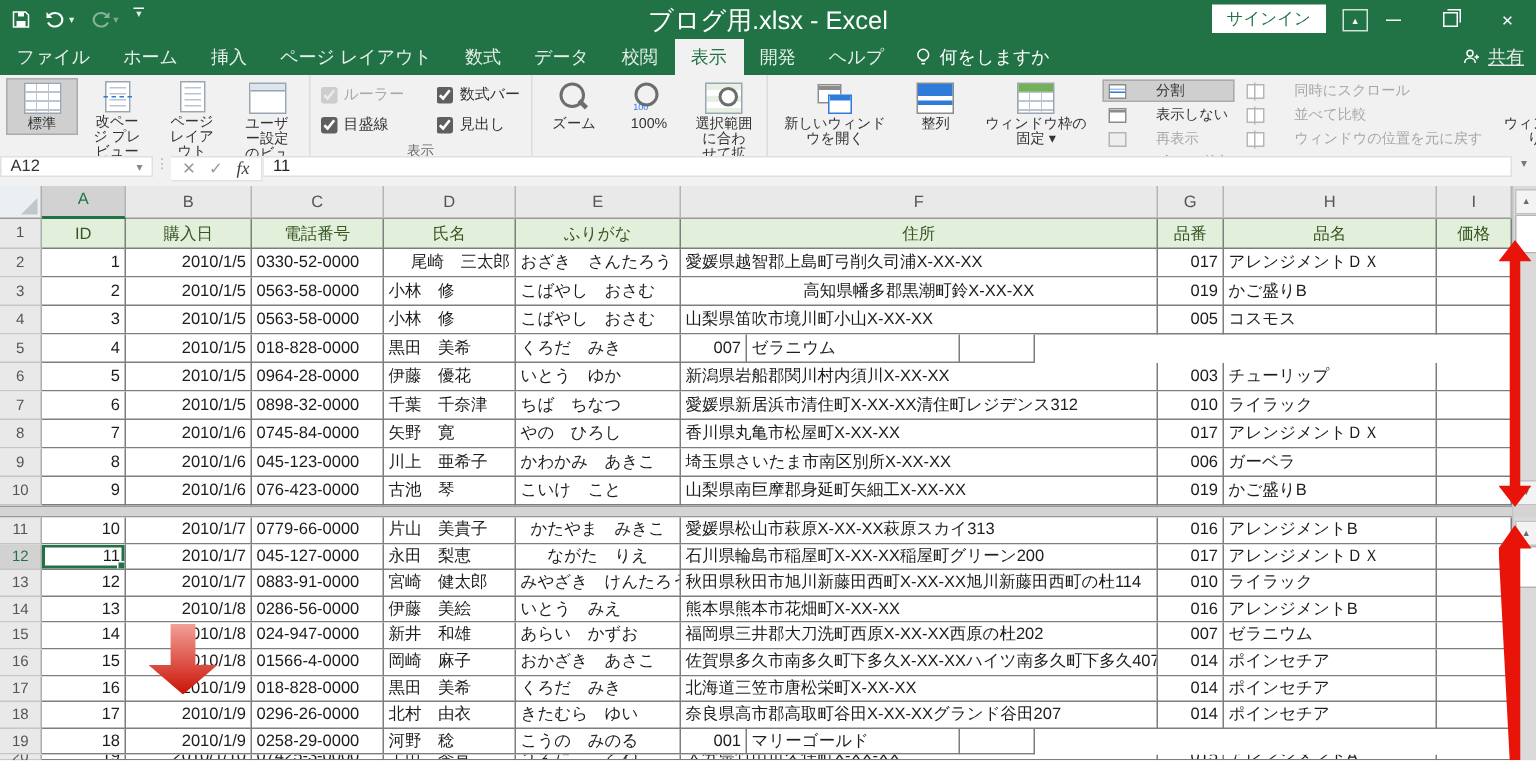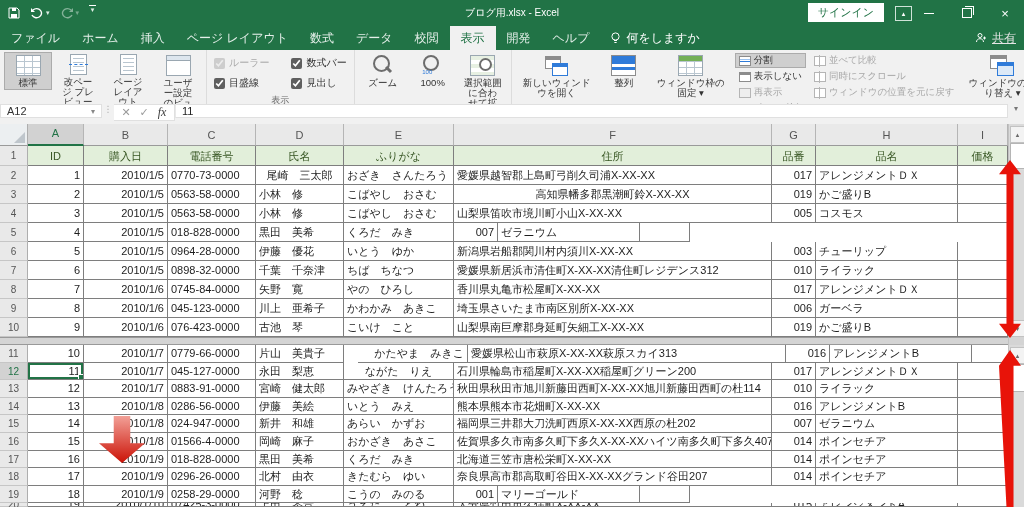--- a/index.html
+++ b/index.html
@@ -6,21 +6,21 @@
   body{font-family:"Liberation Sans","DejaVu Sans",sans-serif;-webkit-font-smoothing:antialiased;}
   #app{position:relative;width:1024px;height:507px;overflow:hidden;background:#f1f1f1;font-size:11px;color:#262626;}
 
   
   .titlebar{position:absolute;left:0;top:0;width:1024px;height:26px;background:#217346;display:flex;align-items:center;color:#fff;}
   .qat{display:flex;align-items:center;gap:10px;padding-left:8px;}
   .qat .qbtn{display:flex;align-items:center;height:16px;cursor:default;}
   .qat svg{display:block;}
   .caret{font-size:7px;margin-left:2px;color:#dfeee6;}
   .dim{opacity:.45;}
-  .tb-title{position:absolute;left:0;right:0;text-align:center;font-size:10px;color:#fff;pointer-events:none;}
+  .tb-title{position:absolute;left:0;right:0;text-align:center;font-size:17px;color:#fff;pointer-events:none;}
   .signin{position:absolute;right:140px;top:3px;background:#fff;color:#217346;font-size:11px;padding:2px 10px;cursor:default;}
   .ribopt{position:absolute;right:112px;top:6px;width:15px;height:13px;border:1px solid #cfe3d8;display:flex;align-items:center;justify-content:center;font-size:7px;color:#fff;}
   .winbtns{position:absolute;right:0;top:0;height:26px;display:flex;}
   .winbtn{width:38px;height:26px;display:flex;align-items:center;justify-content:center;color:#fff;font-size:13px;}
   .minbar{width:10px;height:1px;background:#fff;}
   .restorebox{width:8px;height:8px;border:1px solid #fff;position:relative;}
   .restorebox:before{content:"";position:absolute;left:2px;top:-3px;width:8px;height:8px;border:1px solid #fff;border-left:none;border-bottom:none;}
 
   
   .tabrow{position:absolute;left:0;top:26px;width:1024px;height:24px;background:#217346;display:flex;align-items:stretch;color:#e4efe9;}
@@ -31,21 +31,21 @@
 
   
   .ribbon{position:absolute;left:0;top:50px;width:1024px;height:54px;background:#f1f1f1;border-bottom:1px solid #d2d0ce;display:flex;}
   .rgroup{display:flex;flex-direction:column;border-right:1px solid #dcdcdc;padding:2px 3px 0 3px;}
   .rg-body{flex:1;display:flex;align-items:flex-start;}
   .rg-label{height:13px;line-height:13px;text-align:center;font-size:9px;color:#6a6a6a;}
   .bigbtn{display:flex;flex-direction:column;align-items:center;justify-content:flex-start;padding:1px 4px;margin:0 1px;border:1px solid transparent;cursor:default;min-width:38px;}
   .bigbtn .bl{font-size:9.5px;text-align:center;line-height:10px;color:#333;max-width:72px;}
   .bigbtn.active{background:#cfcfcf;border-color:#ababab;}
   .smallcol{display:flex;flex-direction:column;justify-content:flex-start;gap:1px;margin:1px 2px;}
-  .smallbtn{display:flex;align-items:center;gap:3px;font-size:9.5px;color:#333;padding:0 3px;height:13px;border:1px solid transparent;white-space:nowrap;cursor:default;}
+  .smallbtn{display:flex;align-items:center;gap:20px;font-size:9.5px;color:#333;padding:0 3px;height:13px;border:1px solid transparent;white-space:nowrap;cursor:default;}
   .smallbtn.active{background:#cfcfcf;border-color:#ababab;}
   .smallbtn.disabled{color:#a8a8a8;}
   .cbcol{display:flex;flex-direction:column;gap:6px;margin:4px 4px;}
   .cbrowflex{display:flex;gap:14px;}
   .cb{display:flex;align-items:center;gap:4px;font-size:10px;color:#333;white-space:nowrap;}
   .cb input{width:11px;height:11px;margin:0;accent-color:#5f5f5f;}
   .cb.disabled{color:#a8a8a8;}
   .collapse{position:absolute;right:6px;top:88px;color:#666;}
 
   
@@ -296,25 +296,25 @@
               <span>表示しない</span>
             </div>
             <div class="smallbtn disabled">
               <span class="si si-gray"></span>
               <span>再表示</span>
             </div>
           </div>
           <div class="smallcol">
             <div class="smallbtn disabled">
               <span class="si si-cmp"></span>
-              <span>並べて比較</span>
+              <span>同時にスクロール</span>
             </div>
             <div class="smallbtn disabled">
               <span class="si si-cmp"></span>
-              <span>同時にスクロール</span>
+              <span>並べて比較</span>
             </div>
             <div class="smallbtn disabled">
               <span class="si si-cmp"></span>
               <span>ウィンドウの位置を元に戻す</span>
             </div>
           </div>
           <div class="bigbtn">
             <div class="ic ic-switch"></div>
             <div class="bl">ウィンドウの切り替え ▾</div>
           </div>
@@ -367,22 +367,22 @@
           <div class="cell" style="width: 110px; text-align: left;">ふりがな</div>
           <div class="cell" style="width: 318px; text-align: left;">住所</div>
           <div class="cell" style="width: 44px; text-align: right;">品番</div>
           <div class="cell" style="width: 142px; text-align: left;">品名</div>
           <div class="cell" style="width: 50px; text-align: left;">価格</div>
         </div>
         <div class="crow" style="height: 19px; line-height: 19px;">
           <div class="rh">2</div>
           <div class="cell" style="width: 56px; text-align: right;">1</div>
           <div class="cell" style="width: 84px; text-align: right;">2010/1/5</div>
-          <div class="cell" style="width: 88px; text-align: left;">0770-73-0000</div>
-          <div class="cell" style="width: 88px; text-align: center;">尾崎　三太郎</div>
+          <div class="cell" style="width: 88px; text-align: left;">0330-52-0000</div>
+          <div class="cell" style="width: 88px; text-align: right;">尾崎　三太郎</div>
           <div class="cell" style="width: 110px; text-align: left;">おざき　さんたろう</div>
           <div class="cell" style="width: 318px; text-align: left;">愛媛県越智郡上島町弓削久司浦X-XX-XX</div>
           <div class="cell" style="width: 44px; text-align: right;">017</div>
           <div class="cell" style="width: 142px; text-align: left;">アレンジメントＤＸ</div>
           <div class="cell" style="width: 50px; text-align: left;"></div>
         </div>
         <div class="crow" style="height: 19px; line-height: 19px;">
           <div class="rh">3</div>
           <div class="cell" style="width: 56px; text-align: right;">2</div>
           <div class="cell" style="width: 84px; text-align: right;">2010/1/5</div>
@@ -479,21 +479,21 @@
         </div>
       </div>
     <div class="splitbar"></div>
     <div id="pane-bottom">
         <div class="crow" style="height: 17.6px; line-height: 17.6px;">
           <div class="rh">11</div>
           <div class="cell" style="width: 56px; text-align: right;">10</div>
           <div class="cell" style="width: 84px; text-align: right;">2010/1/7</div>
           <div class="cell" style="width: 88px; text-align: left;">0779-66-0000</div>
           <div class="cell" style="width: 88px; text-align: left;">片山　美貴子</div>
-          <div class="cell" style="width: 110px; text-align: right; margin-left: 14px;">かたやま　みきこ</div>
+          <div class="cell" style="width: 110px; text-align: center;">かたやま　みきこ</div>
           <div class="cell" style="width: 318px; text-align: left;">愛媛県松山市萩原X-XX-XX萩原スカイ313</div>
           <div class="cell" style="width: 44px; text-align: right;">016</div>
           <div class="cell" style="width: 142px; text-align: left;">アレンジメントB</div>
           <div class="cell" style="width: 50px; text-align: left;"></div>
         </div>
         <div class="crow" style="height: 17.6px; line-height: 17.6px;">
           <div class="rh on">12</div>
           <div class="cell selcell" style="width: 56px; text-align: right;">11</div>
           <div class="cell" style="width: 84px; text-align: right;">2010/1/7</div>
           <div class="cell" style="width: 88px; text-align: left;">045-127-0000</div>

